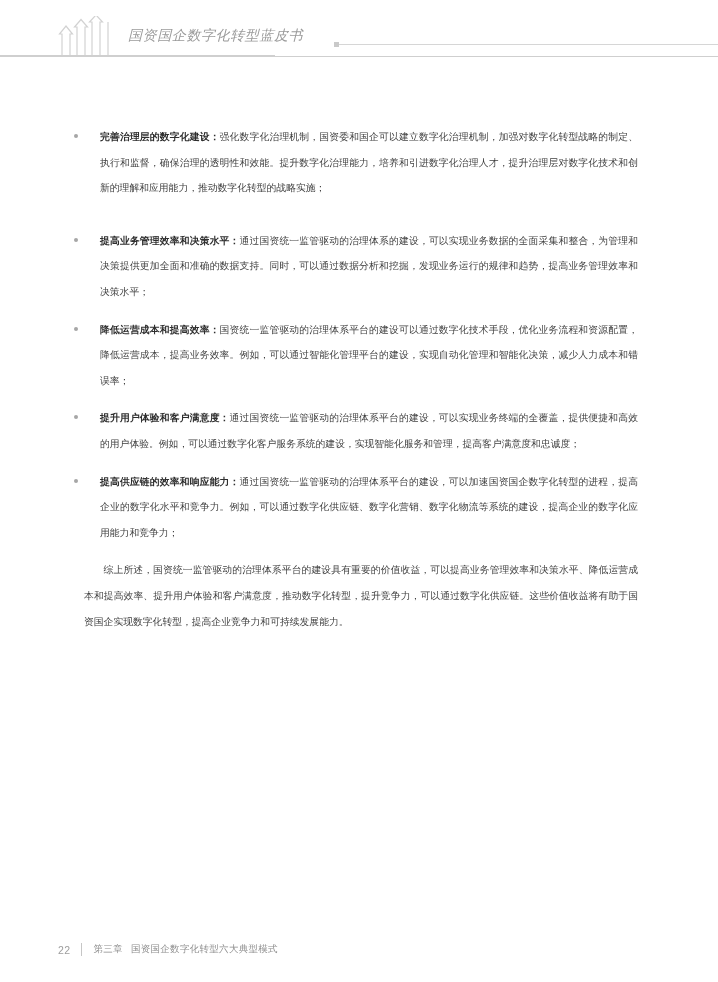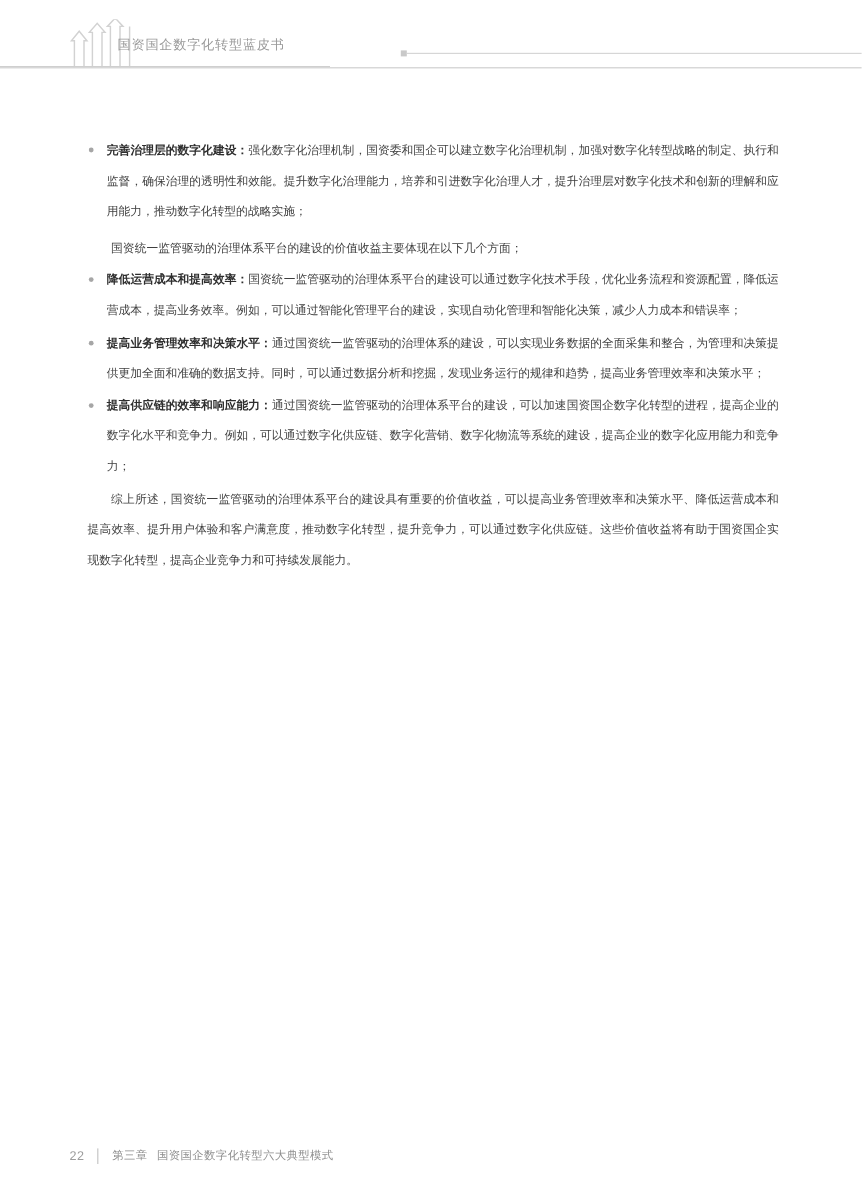--- a/index.html
+++ b/index.html
@@ -32,26 +32,27 @@
     position: absolute;
     left: 0;
     bottom: 0;
     width: 56px;
     height: 40px;
   }
   .brand-mark svg { display: block; }
 
   .header-title {
     position: absolute;
-    left: 40px;
+    left: 70px;
     bottom: 11px;
-    font-size: 11px;
+    font-size: 14px;
     letter-spacing: 0.6px;
     color: #9a9a9a;
     white-space: nowrap;
+    font-style: italic;
   }
   
   .header-rule-left {
     position: absolute;
     left: -58px;
     bottom: 0;
     width: 275px;
     height: 1px;
     background: #cfcfcf;
   }
@@ -87,21 +88,21 @@
     top: 112px;
     width: 578px;
   }
 
   .para {
     font-size: 9.8px;
     line-height: 25.6px;
     color: #3f3f3f;
     text-align: justify;
     text-justify: inter-ideograph;
-    margin: 1px;
+    margin: 12px;
   }
   .para-indent {
     text-indent: 2em;
     margin-top: 1px;
   }
 
   .bullet-item {
     position: relative;
     padding-left: 16px;
     margin-bottom: 1px;
@@ -128,21 +129,21 @@
     margin: 12px 0 2px 4px;
     letter-spacing: 0.3px;
   }
   .block-gap-sm { height: 3px; }
 
   
   .page-footer {
     position: absolute;
     left: 0;
     right: 0;
-    bottom: 12px;
+    bottom: 26px;
     height: 22px;
     text-align: center;
   }
   .footer-inner {
     position: absolute;
     left: 58px;
     bottom: 0;
     display: flex;
     align-items: center;
     white-space: nowrap;
@@ -196,32 +197,35 @@
   <div class="bullet-item">
     <span class="bullet-dot"></span>
     <p class="para"><span class="bullet-lead">完善治理层的数字化建设：</span><span>强化数字化治理机制，国资委和国企可以建立数字化治理机制，加强对数字化转型战略的制定、执行和监督，确保治理的透明性和效能。提升数字化治理能力，培养和引进数字化治理人才，提升治理层对数字化技术和创新的理解和应用能力，推动数字化转型的战略实施；</span></p>
   </div>
 
   <div class="block-gap-sm"></div>
 
 
 
 
-  <p class="para para-indent">国资统一监管驱动的治理体系平台的建设的价值收益主要体现在以下几个方面；</p>
+
+  <div class="bullet-item">
+    <span class="bullet-dot"></span>
+    <p class="para"><span class="bullet-lead">提高业务管理效率和决策水平：</span><span>通过国资统一监管驱动的治理体系的建设，可以实现业务数据的全面采集和整合，为管理和决策提供更加全面和准确的数据支持。同时，可以通过数据分析和挖掘，发现业务运行的规律和趋势，提高业务管理效率和决策水平；</span></p>
+  </div>
 
   <div class="bullet-item">
     <span class="bullet-dot"></span>
     <p class="para"><span class="bullet-lead">降低运营成本和提高效率：</span><span>国资统一监管驱动的治理体系平台的建设可以通过数字化技术手段，优化业务流程和资源配置，降低运营成本，提高业务效率。例如，可以通过智能化管理平台的建设，实现自动化管理和智能化决策，减少人力成本和错误率；</span></p>
   </div>
 
   <div class="bullet-item">
     <span class="bullet-dot"></span>
-    <p class="para"><span class="bullet-lead">提高业务管理效率和决策水平：</span><span>通过国资统一监管驱动的治理体系的建设，可以实现业务数据的全面采集和整合，为管理和决策提供更加全面和准确的数据支持。同时，可以通过数据分析和挖掘，发现业务运行的规律和趋势，提高业务管理效率和决策水平；</span></p>
-  </div>
-
+    <p class="para"><span class="bullet-lead">提升用户体验和客户满意度：</span><span>通过国资统一监管驱动的治理体系平台的建设，可以实现业务终端的全覆盖，提供便捷和高效的用户体验。例如，可以通过数字化客户服务系统的建设，实现智能化服务和管理，提高客户满意度和忠诚度；</span></p>
+  </div>
 
   <div class="bullet-item">
     <span class="bullet-dot"></span>
     <p class="para"><span class="bullet-lead">提高供应链的效率和响应能力：</span><span>通过国资统一监管驱动的治理体系平台的建设，可以加速国资国企数字化转型的进程，提高企业的数字化水平和竞争力。例如，可以通过数字化供应链、数字化营销、数字化物流等系统的建设，提高企业的数字化应用能力和竞争力；</span></p>
   </div>
 
 
   <p class="para para-indent">综上所述，国资统一监管驱动的治理体系平台的建设具有重要的价值收益，可以提高业务管理效率和决策水平、降低运营成本和提高效率、提升用户体验和客户满意度，推动数字化转型，提升竞争力，可以通过数字化供应链。这些价值收益将有助于国资国企实现数字化转型，提高企业竞争力和可持续发展能力。</p>
 
 </div>

